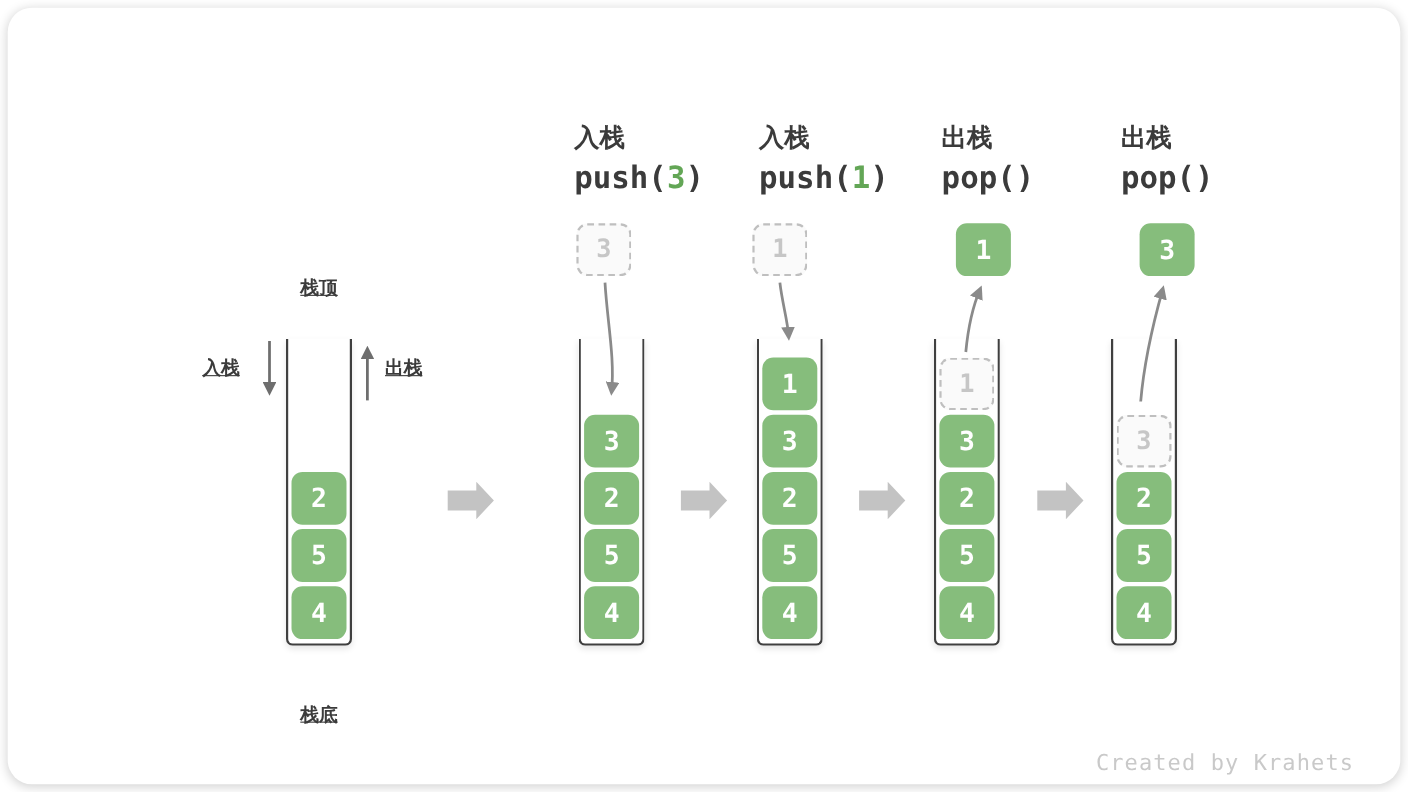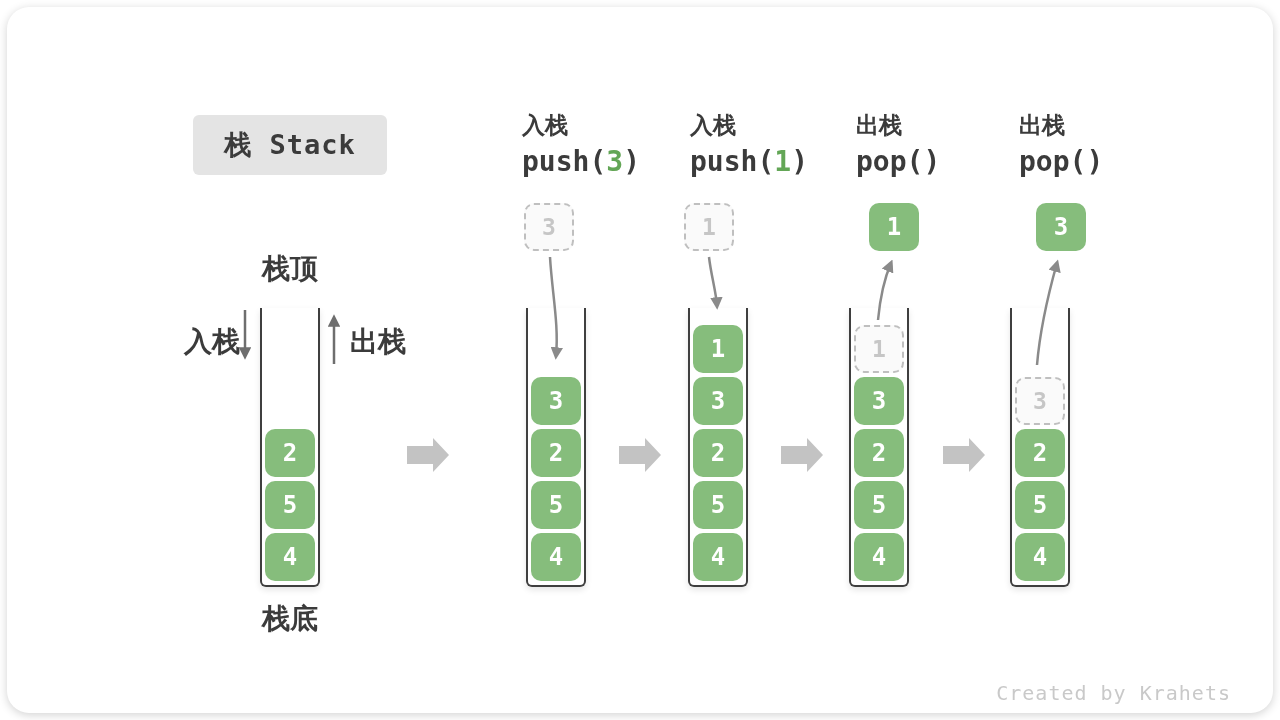--- a/index.html
+++ b/index.html
@@ -18,21 +18,21 @@
         border-radius:6px;display:flex;align-items:center;justify-content:center;}
   .title-box span{font-family:"DejaVu Sans Mono",monospace;font-weight:bold;font-size:27px;
         color:var(--text);letter-spacing:1px;}
   
   .col-header{position:absolute;top:105px;color:var(--text);}
   .col-header .cn{font-size:23px;font-weight:bold;line-height:26px;}
   .col-header .code{margin-top:11px;font-family:"DejaVu Sans Mono",monospace;font-size:28px;
         font-weight:600;line-height:26px;color:var(--text);text-align:center;}
   .col-header .code .arg{color:var(--green_dark);font-weight:bold;}
   
-  .lbl{position:absolute;font-size:28px;font-weight:bold;color:var(--text);}
+  .lbl{position:absolute;font-size:17px;font-weight:bold;color:var(--text);text-decoration:underline;}
   .lbl.center{width:60px;text-align:center;}
   
   .stack{position:absolute;top:301px;width:60px;height:279px;border-left:2px solid var(--wall);
         border-right:2px solid var(--wall);border-bottom:2px solid var(--wall);
         border-radius:0 0 6px 6px;box-shadow:0 3px 6px rgba(0,0,0,0.10);}
   
   .cell{position:absolute;width:50px;height:48px;border-radius:10px;display:flex;align-items:center;
         justify-content:center;font-family:"DejaVu Sans Mono",monospace;font-weight:bold;font-size:24px;}
   .cell.solid{background:var(--green);color:#FFFFFF;}
   .cell.dashed{background:var(--dashed_bg);border:2px dashed var(--dashed_border);
@@ -47,26 +47,23 @@
   
   .watermark{position:absolute;right:42px;top:674px;font-family:"DejaVu Sans Mono",monospace;
         font-size:20px;color:var(--watermark);letter-spacing:1px;}
 </style>
 </head>
 <body>
 
 <div class="canvas">
   <div class="card">
 
-    <div class="title-box">
-      <span>栈 Stack</span>
-    </div>
 
     <div class="lbl center" style="left:253px;top:243px">栈顶</div>
-    <div class="lbl center" style="left:253px;top:593px">栈底</div>
+    <div class="lbl center" style="left:253px;top:631px">栈底</div>
     <div class="lbl" style="left:177px;top:316px">入栈</div>
     <div class="lbl" style="left:343px;top:316px">出栈</div>
 
     <div class="col-header" style="left:515px">
       <div class="cn">入栈</div>
       <div class="code"><span>push(</span><span class="arg">3</span><span>)</span></div>
     </div>
     <div class="col-header" style="left:683px">
       <div class="cn">入栈</div>
       <div class="code"><span>push(</span><span class="arg">1</span><span>)</span></div>

